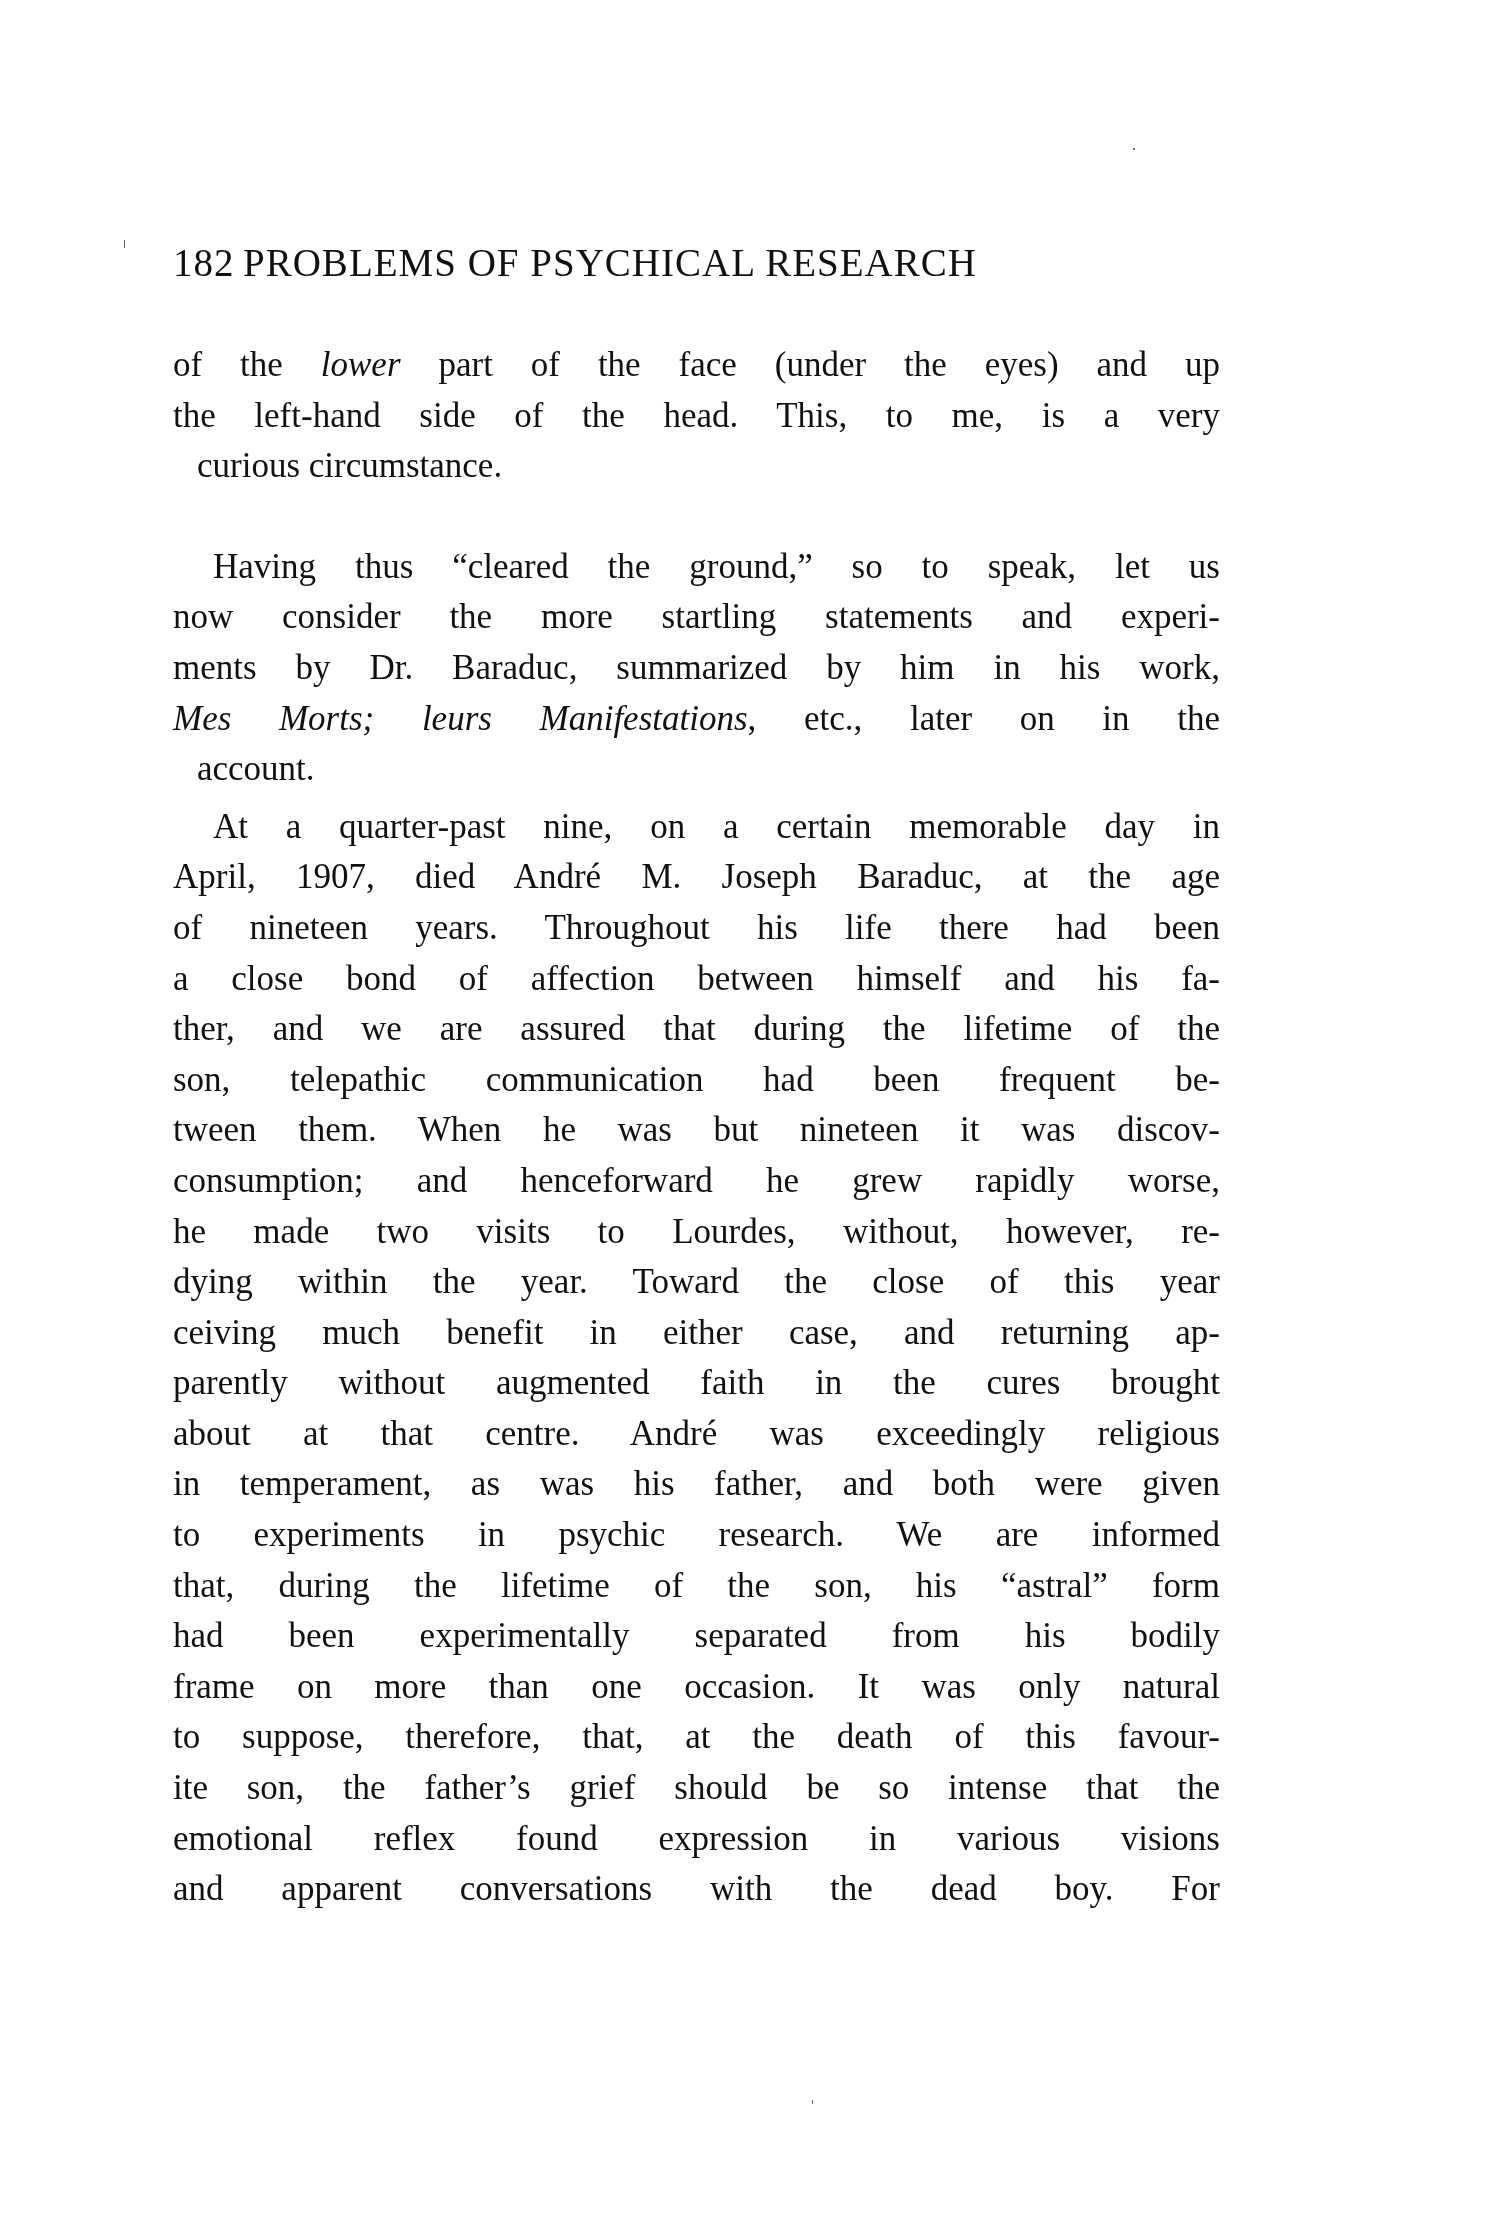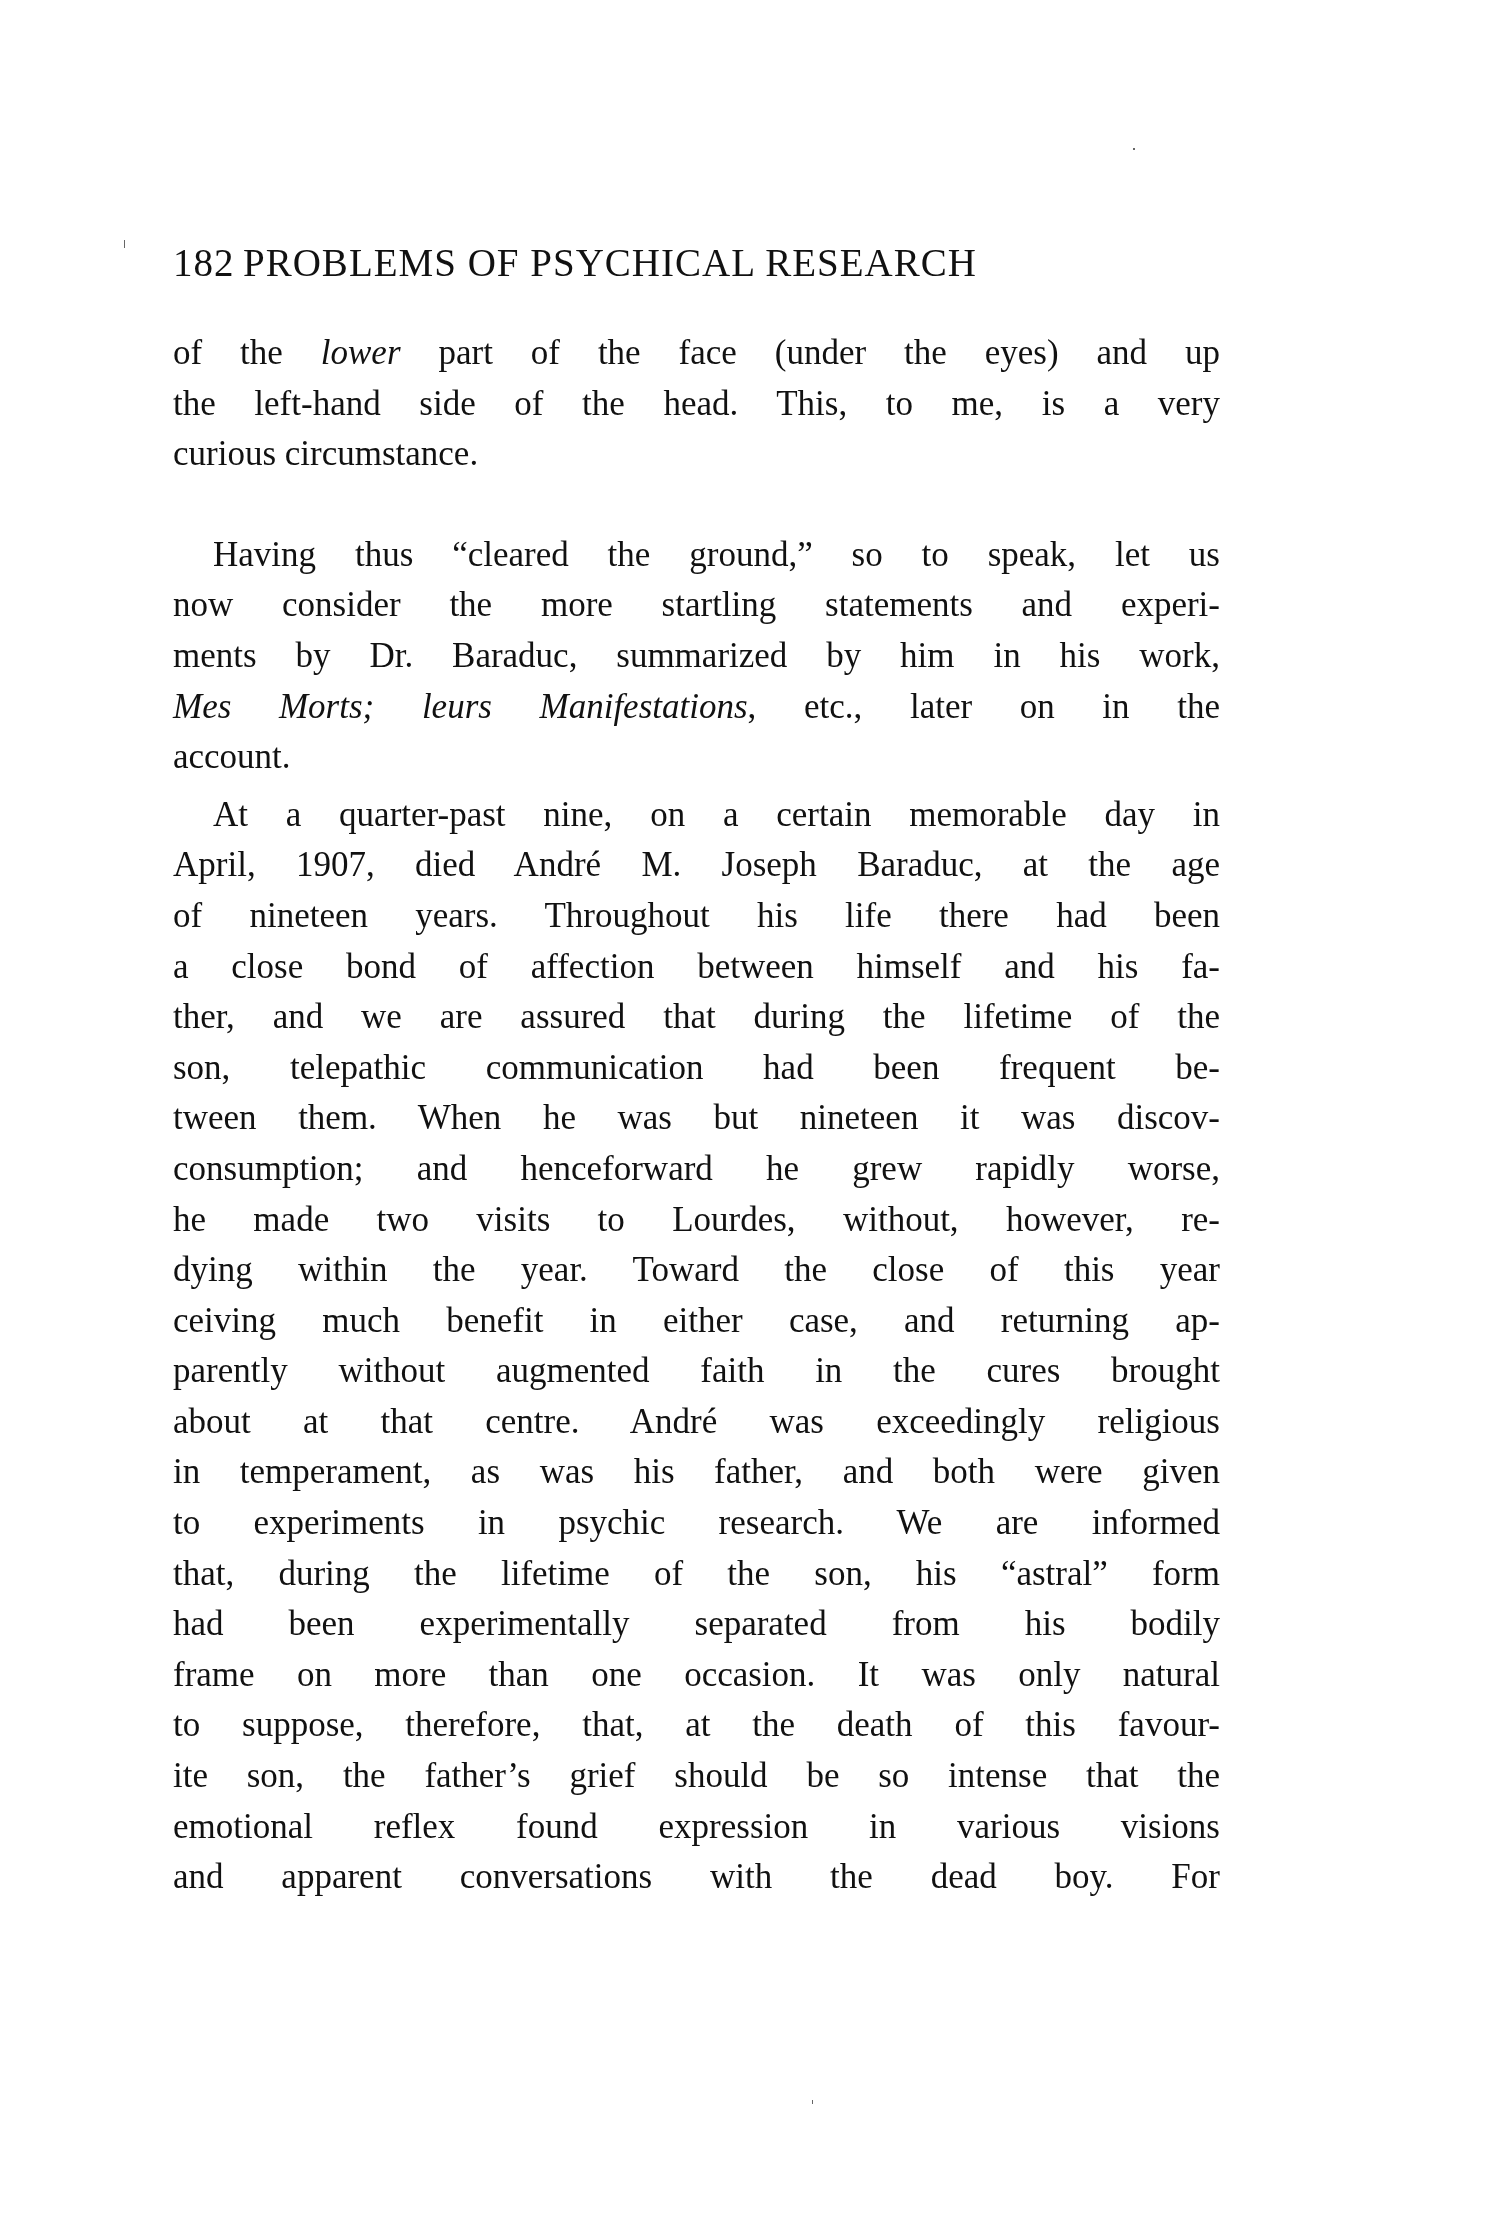--- a/index.html
+++ b/index.html
@@ -1,24 +1,24 @@
 <!DOCTYPE html>
 <html><head>
 <meta charset="utf-8">
 <style>
   html, body { margin:0; padding:0; background:#ffffff; }
   body { width:1507px; height:2236px; position:relative; overflow:hidden;
          font-family:"Liberation Serif", "DejaVu Serif", serif; color:#111; }
   .header { position:absolute; left:173px; top:243px; width:1010px; height:40px;
             font-size:39px; letter-spacing:1px; white-space:nowrap; line-height:40px; }
   .header .pnum { display:inline-block; width:70px; }
-  .body { position:absolute; left:173px; top:328px; width:1047px; }
+  .body { position:absolute; left:173px; top:340px; width:1047px; }
   .line { height:50.6px; line-height:50.6px; font-size:35px; white-space:nowrap;
           text-align:justify; text-align-last:justify; }
-  .line.last { text-align-last:left; }
+  .line.last { text-align-last:left;margin-left:24px; }
   .line.indent { padding-left:40px; }
   .gap { height:50px; }
   .gap2 { height:7px; }
   i { font-style:italic; }
   .speck { position:absolute; width:2px; height:2px; background:#666; }
 </style>
 </head>
 <body>
 
 <div class="header">

